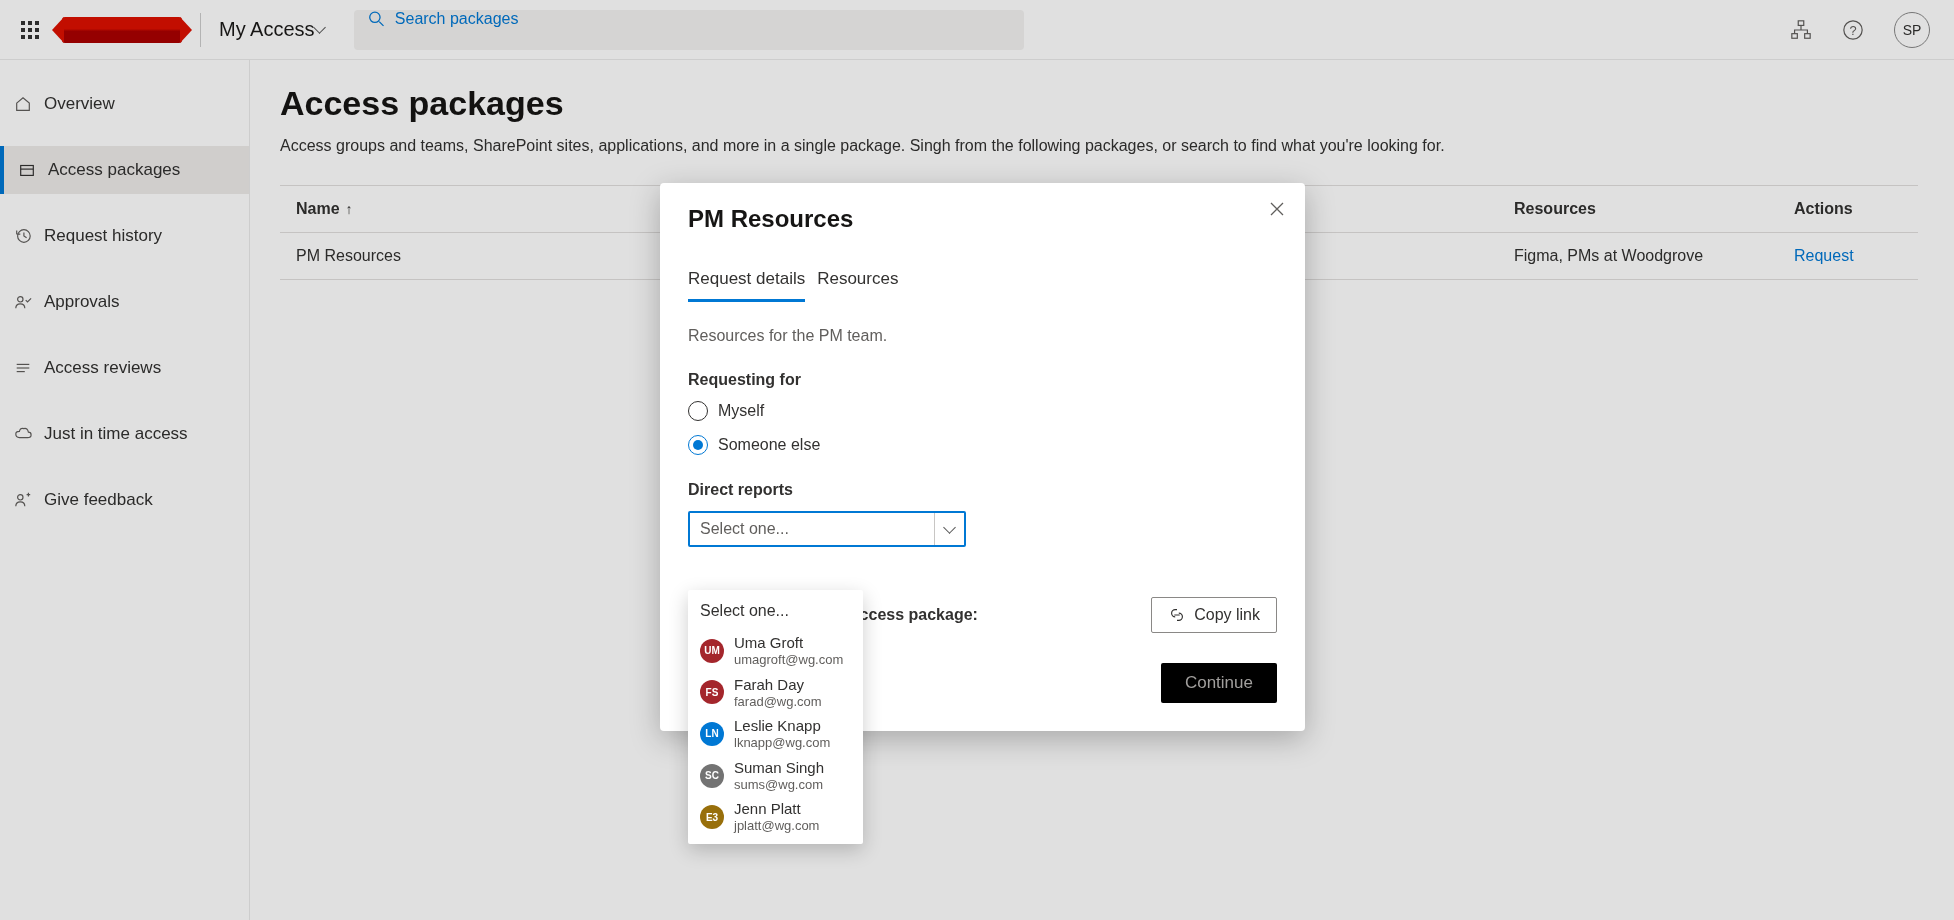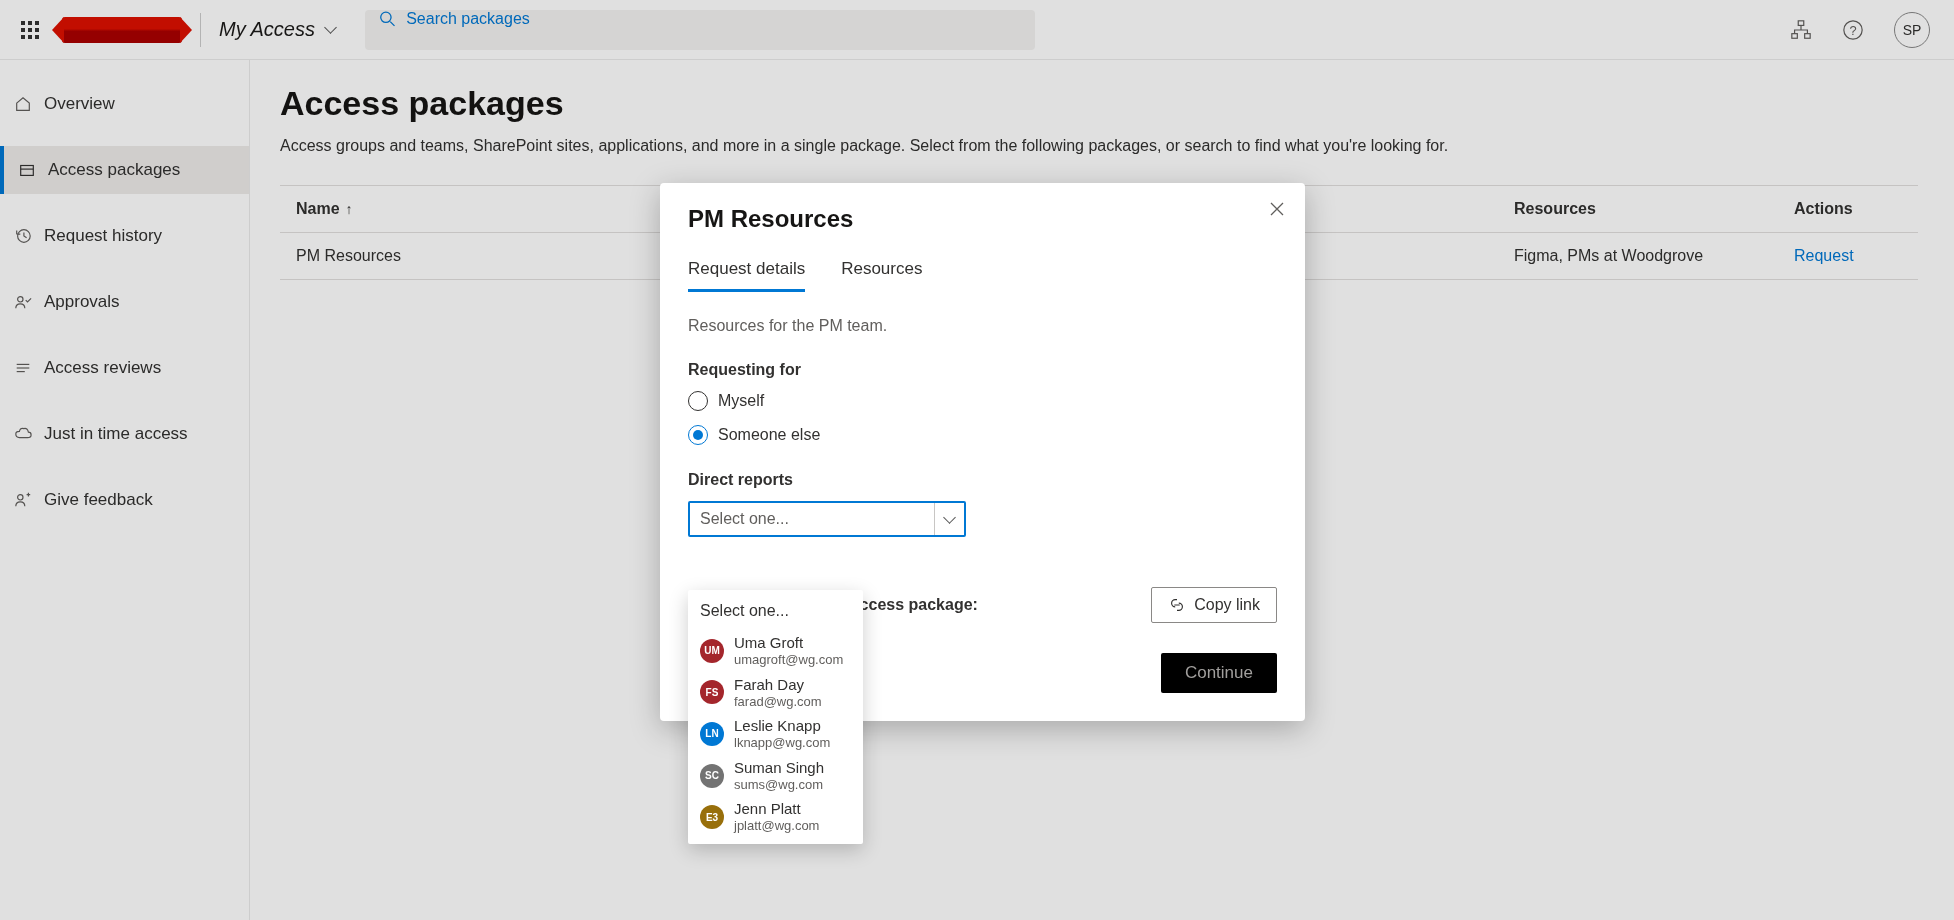--- a/index.html
+++ b/index.html
@@ -8,21 +8,21 @@
   
   .topbar { height: 60px; display: flex; align-items: center; padding: 0 10px; border-bottom: 1px solid #eaeaea; }
   .waffle { width: 40px; height: 40px; display: flex; align-items: center; justify-content: center; }
   .waffle-grid { display: grid; grid-template-columns: repeat(3,4px); grid-template-rows: repeat(3,4px); gap: 3px; }
   .waffle-grid span { width:4px; height:4px; background:#333; }
   .logo { width:120px; height:26px; margin-left:12px; background:linear-gradient(to bottom,#d10 45%,#a00 55%); border-radius:3px; position:relative; }
   .logo::before,.logo::after{content:"";position:absolute;top:50%;transform:translateY(-50%);width:0;height:0;border-top:13px solid transparent;border-bottom:13px solid transparent;}
   .logo::before{left:-10px;border-right:12px solid #d10;}
   .logo::after{right:-10px;border-left:12px solid #d10;}
   .vdiv { width:1px; height:34px; background:#ccc; margin:0 18px; }
-  .appname { font-size:20px; color:#1b1a19; display:flex; align-items:center; gap:11px;font-style:italic; }
+  .appname { font-size:20px; color:#1b1a19; display:flex; align-items:center; gap:0; }
   .chev { border:solid #555; border-width:0 1.5px 1.5px 0; display:inline-block; padding:4px; transform:rotate(45deg); margin-top:-4px;}
   .search { margin-left:30px; height:40px; width:670px; background:#f3f2f1; border-radius:4px; display:flex; align-items:flex-start; padding:0 14px; gap:10px; }
   .search input { border:none; background:transparent; outline:none; font-size:16px; width:100%; color:#0078d4;}
   .search input::placeholder{color:#0078d4;}
   .topright { margin-left:auto; display:flex; align-items:center; gap:30px; padding-right:14px;}
   .avatar-circle { width:36px;height:36px;border:1px solid #888;border-radius:50%;display:flex;align-items:center;justify-content:center;font-size:14px;color:#323130;}
 
   
   .leftnav { position:absolute; top:60px; left:0; bottom:0; width:250px; border-right:1px solid #eaeaea; padding-top:20px;}
   .nav-item { height:48px; display:flex; align-items:center; padding:0 14px; gap:12px; font-size:17px; color:#323130; cursor:pointer; margin-bottom:18px;}
@@ -43,21 +43,21 @@
   .link { color:#0078d4; cursor:pointer;}
   .sort-arrow{ font-size:14px; margin-left:6px;}
 
   
   .overlay { position:absolute; inset:0; background:rgba(0,0,0,0.12); }
 
   
   .modal { position:absolute; left:660px; top:183px; width:645px; background:#fff; border-radius:4px; box-shadow:0 8px 30px rgba(0,0,0,0.25); padding:22px 28px 28px 28px;}
   .modal-title { font-size:24px; font-weight:600; color:#161514;}
   .modal-close { position:absolute; top:18px; right:20px; font-size:18px; color:#605e5c; cursor:pointer;}
-  .tabs { display:flex; gap:36px; margin-top:26px; border-bottom:1px solid transparent;}
+  .tabs { display:flex; gap:12px; margin-top:36px; border-bottom:1px solid transparent;}
   .tab { padding-bottom:10px; font-size:17px; color:#323130; cursor:pointer;}
   .tab.active { border-bottom:3px solid #0078d4; font-weight:400;}
   .modal-body { margin-top:24px; font-size:16px; color:#605e5c;}
   .section-label { font-weight:600; color:#323130; margin-top:26px; margin-bottom:12px;}
   .radio-row { display:flex; align-items:center; gap:10px; margin-bottom:14px; font-size:16px; color:#323130;}
   .radio { width:20px; height:20px; border:1px solid #323130; border-radius:50%; display:flex; align-items:center; justify-content:center;}
   .radio.checked { border-color:#0078d4;}
   .radio.checked::after{content:"";width:10px;height:10px;background:#0078d4;border-radius:50%;}
   .dropdown { width:278px; height:36px; border:2px solid #0078d4; border-radius:2px; display:flex; align-items:center; padding:0 10px; font-size:16px; color:#605e5c; position:relative;}
   .dropdown .dd-btn{position:absolute;right:0;top:0;bottom:0;width:30px;border-left:1px solid #c8c6c4;display:flex;align-items:center;justify-content:center;}
@@ -185,21 +185,21 @@
           <path d="M2 17 Q2 12 7 12 Q12 12 12 17" stroke="#605e5c" stroke-width="1.3" fill="none"></path>
           <path d="M14 4 L18 4 M16 2 L16 6" stroke="#605e5c" stroke-width="1.3"></path>
         </svg>
       </span>
     <span>Give feedback</span>
   </div>
 </div>
 
 <div class="main">
   <div class="page-title">Access packages</div>
-  <div class="desc">Access groups and teams, SharePoint sites, applications, and more in a single package. Select from the following packages, or search to find what you're looking for.</div>
+  <div class="desc">Access groups and teams, SharePoint sites, applications, and more in a single package. Singh from the following packages, or search to find what you're looking for.</div>
 
   <table>
     <thead>
       <tr>
         <th><span>Name</span><span class="sort-arrow">↑</span></th>
         <th class="col-resources">Resources</th>
         <th class="col-actions">Actions</th>
       </tr>
     </thead>
     <tbody>

